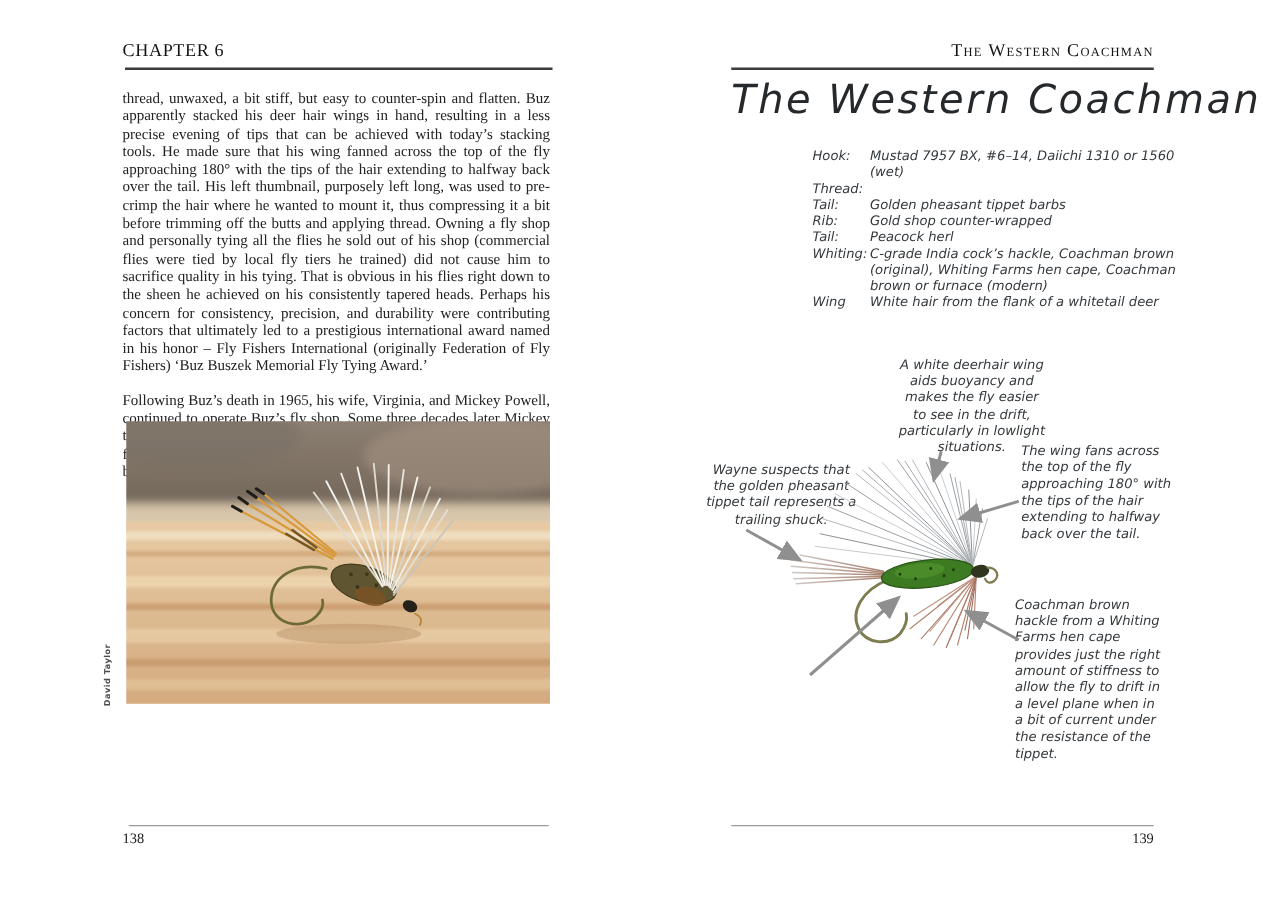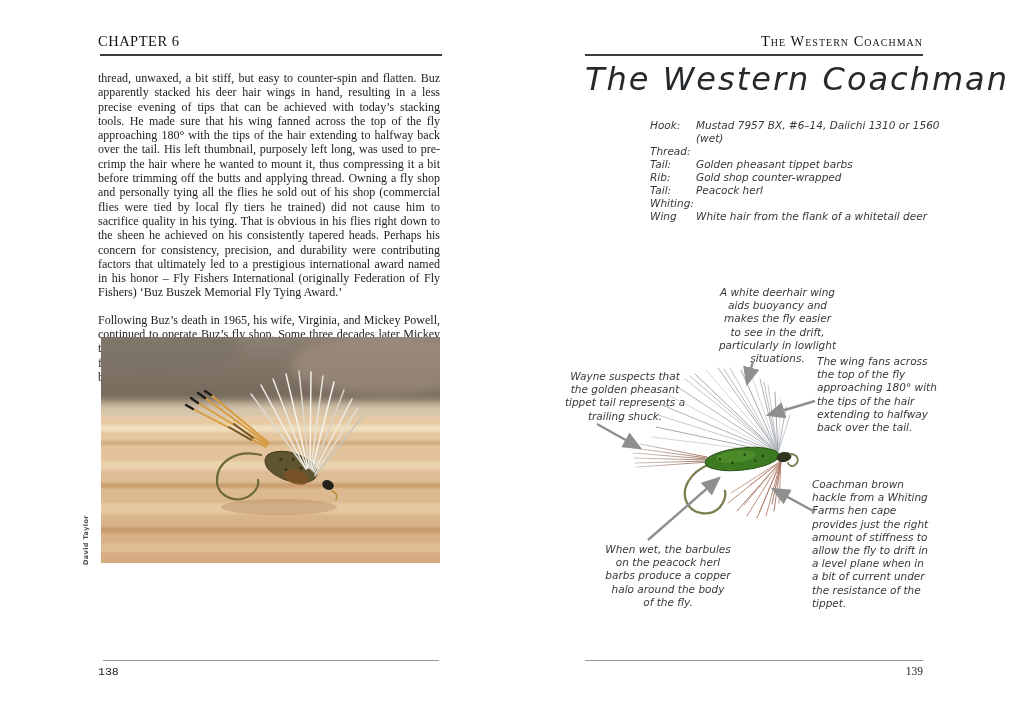--- a/index.html
+++ b/index.html
@@ -21,21 +21,21 @@
   .photo{position:absolute;left:101px;top:337px;width:339px;height:226px;}
   .photo svg{display:block;}
   .photo-credit{position:absolute;left:82px;top:515px;height:50px;
                 writing-mode:vertical-rl;transform:rotate(180deg);
                 font:bold 6.5px "DejaVu Sans",sans-serif;letter-spacing:.4px;color:#4c4c4c;}
   
   .foot-rule{position:absolute;top:660px;height:1.4px;background:#9a9a9a;}
   .foot-rule.left{left:103px;width:336px;}
   .foot-rule.right{left:585px;width:338px;}
   .page-num{position:absolute;top:665px;font-size:11.5px;color:#1a1a1a;}
-  .page-num.left{left:98px;font-family:Liberation Mono, monospace;}
+  .page-num.left{left:98px;}
   .page-num.right{left:583px;width:340px;text-align:right;}
   
   .hand{font-family:"DejaVu Sans",sans-serif;font-style:italic;color:#34393d;}
   .rp-title{position:absolute;left:585px;top:60px;width:345px;font-size:32px;letter-spacing:2px;
             white-space:nowrap;color:#26292c;}
   .recipe{position:absolute;left:628px;top:119px;width:300px;display:grid;
           grid-template-columns:46px 254px;font-size:10.5px;line-height:13px;margin-left:22px;}
   .recipe .lbl{grid-column:1;}
   .recipe .val{grid-column:2;}
   .ann{position:absolute;white-space:pre-line;font-size:10.5px;line-height:13.2px;font-style:italic;}
@@ -159,20 +159,21 @@
     <div class="lbl">Hook:</div>
     <div class="val">Mustad 7957 BX, #6–14, Daiichi 1310 or 1560 (wet)</div>
     <div class="lbl">Thread:</div>
     <div class="lbl">Tail:</div>
     <div class="val">Golden pheasant tippet barbs</div>
     <div class="lbl">Rib:</div>
     <div class="val">Gold shop counter-wrapped</div>
     <div class="lbl">Tail:</div>
     <div class="val">Peacock herl</div>
     <div class="lbl">Whiting:</div>
+    <div class="val">C-grade India cock’s hackle, Coachman brown (original), Whiting Farms hen cape, Coachman brown or furnace (modern)</div>
     <div class="lbl">Wing</div>
     <div class="val">White hair from the flank of a whitetail deer</div>
   </div>
 
   <div class="ann hand center" style="left:685px;top:286px;width:185px;">A white deerhair wing
 aids buoyancy and
 makes the fly easier
 to see in the drift,
 particularly in lowlight
 situations.</div>
@@ -189,25 +190,20 @@
   <div class="ann hand" style="left:812px;top:478px;width:135px;">Coachman brown
 hackle from a Whiting
 Farms hen cape
 provides just the right
 amount of stiffness to
 allow the fly to drift in
 a level plane when in
 a bit of current under
 the resistance of the
 tippet.</div>
-  <div class="ann hand center" style="left:578px;top:543px;width:180px;">When wet, the barbules
-on the peacock herl
-barbs produce a copper
-halo around the body
-of the fly.</div>
 
   <svg class="fly-diagram" width="230" height="170" viewBox="0 0 230 170">
     <defs>
       <linearGradient id="tailG2" x1="0" y1="0" x2="1" y2="0">
         <stop offset="0" stop-color="#cfc8c2"></stop>
           <stop offset="1" stop-color="#a87f6e"></stop>
       </linearGradient>
     </defs>
 
     <g stroke="url(#tailG2)" stroke-width="1.1" stroke-linecap="round">

